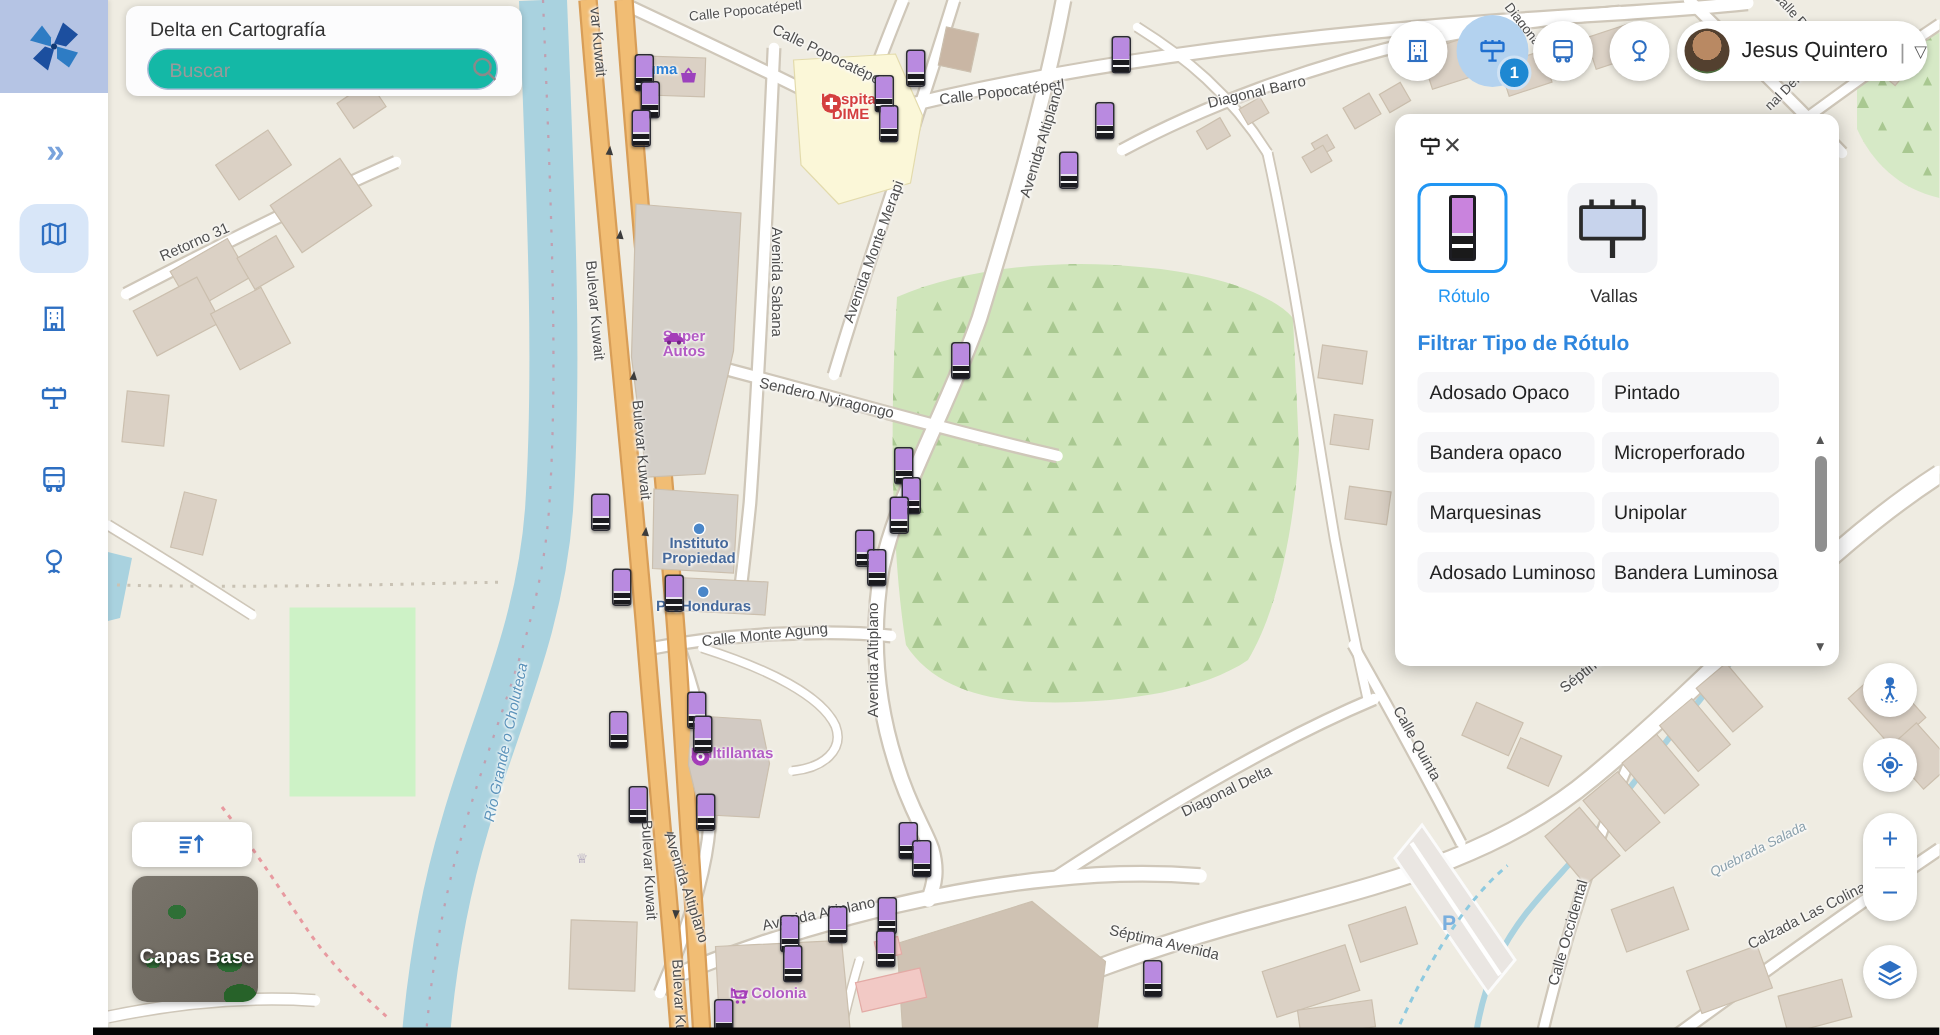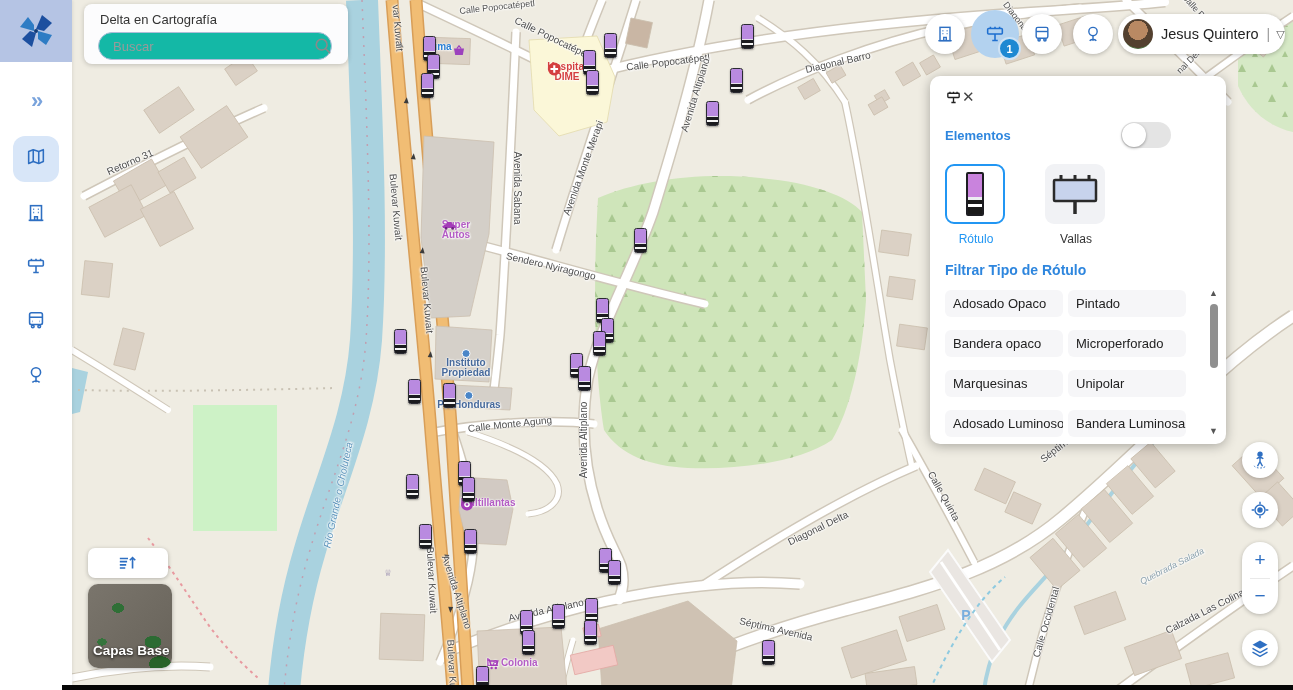--- a/index.html
+++ b/index.html
@@ -75,21 +75,21 @@
   
   #sort-btn{position:absolute;left:88px;top:548px;width:80px;height:30px;background:#fff;border-radius:7px;z-index:30;
     box-shadow:0 1px 4px rgba(0,0,0,.25);display:flex;align-items:center;justify-content:center;color:#2e6fc2;}
   #base-tile{position:absolute;left:88px;top:584px;width:84px;height:84px;border-radius:10px;z-index:30;overflow:hidden;
     background:radial-gradient(14px 10px at 65px 58px,#2c6b33 0 60%,transparent 61%),
                radial-gradient(10px 8px at 30px 24px,#2f6f36 0 60%,transparent 61%),
                radial-gradient(18px 13px at 72px 80px,#276229 0 60%,transparent 61%),
                radial-gradient(8px 6px at 14px 58px,#35743c 0 60%,transparent 61%),
                linear-gradient(135deg,#7a756c,#676259);
     box-shadow:0 1px 4px rgba(0,0,0,.3);}
-  #base-label{position:absolute;left:5px;bottom:10px;color:#fff;font-weight:bold;font-size:13.5px;
+  #base-label{position:absolute;left:5px;bottom:23px;color:#fff;font-weight:bold;font-size:13.5px;
     text-shadow:0 1px 3px rgba(0,0,0,.9);}
   
   .rc{position:absolute;left:1242px;width:36px;background:#fff;border-radius:50%;z-index:30;color:#2e6fc2;
     box-shadow:0 1px 4px rgba(0,0,0,.25);display:flex;align-items:center;justify-content:center;}
   #zoom-pill{position:absolute;left:1242px;top:542px;width:36px;height:72px;background:#fff;border-radius:18px;z-index:30;
     box-shadow:0 1px 4px rgba(0,0,0,.25);display:flex;flex-direction:column;}
   #zoom-pill div{flex:1;display:flex;align-items:center;justify-content:center;color:#2e6fc2;font-size:19px;}
   #zoom-pill .sep{flex:0 0 1px;background:#e9e9e9;margin:0 8px;}
   #black-bar{position:absolute;left:62px;top:685px;width:1231px;height:5px;background:#060606;z-index:45;}
 </style>
@@ -489,27 +489,20 @@
 
 <div id="panel">
   <div id="panel-header">
     <svg width="17" height="17" viewBox="0 0 24 24" fill="none" stroke="#222" stroke-width="1.9">
       <path d="M7,4 v2 M12,4 v2 M17,4 v2"></path>
         <rect x="4" y="6" width="16" height="6" rx="1"></rect>
         <path d="M12,12 v7 M9,19 h6"></path>
     </svg>
     <span id="panel-close">✕</span>
   </div>
-  <div id="elements-row">
-    <span id="elements-label">Elementos</span>
-    <div id="toggle">
-      <span class="tick"></span>
-      <span class="knob"></span>
-    </div>
-  </div>
   <div id="type-cards">
     <div class="type-card">
       <div class="card-box sel">
         <div class="rotulo-glyph"></div>
       </div>
       <div class="type-label sel">Rótulo</div>
     </div>
     <div class="type-card">
       <div class="card-box">
         <svg width="52" height="46" viewBox="0 0 52 46">

